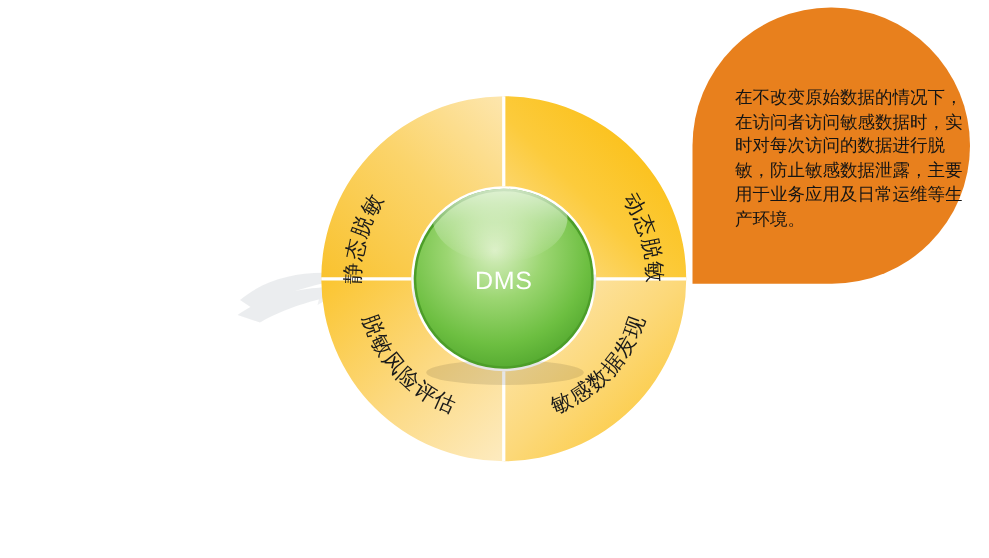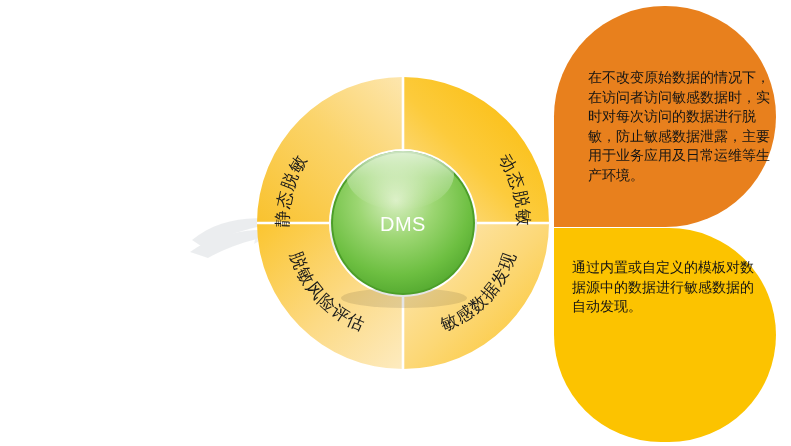--- a/index.html
+++ b/index.html
@@ -134,23 +134,20 @@
 <body>
 
 <div id="stage">
 
 
 
   <div class="blob" id="blob-orange">
     <div class="blob-text">在不改变原始数据的情况下，在访问者访问敏感数据时，实时对每次访问的数据进行脱敏，防止敏感数据泄露，主要用于业务应用及日常运维等生产环境。</div>
   </div>
 
-  <div class="blob" id="blob-gold">
-    <div class="blob-text">通过内置或自定义的模板对数据源中的数据进行敏感数据的自动发现。</div>
-  </div>
 
   <div id="watermark">
     <svg width="420" height="56" viewBox="0 0 420 56">
       <g fill="#8f9aa3">
         <path d="M4 34 C 30 12, 68 8, 104 16 C 74 18, 42 26, 16 42 Z"></path>
         <path d="M2 46 C 30 26, 68 20, 106 26 C 76 30, 44 38, 20 52 Z"></path>
         <path d="M70 24 l3 -8 l3 8 l8 1 l-6 5 l2 8 l-7 -4 l-7 4 l2 -8 l-6 -5 z" opacity="0.85"></path>
         <path d="M96 34 l2.2 -6 l2.2 6 l6 .8 l-4.6 3.8 l1.5 6 l-5.1 -3 l-5.1 3 l1.5 -6 l-4.6 -3.8 z" opacity="0.8"></path>
       </g>
     </svg>

